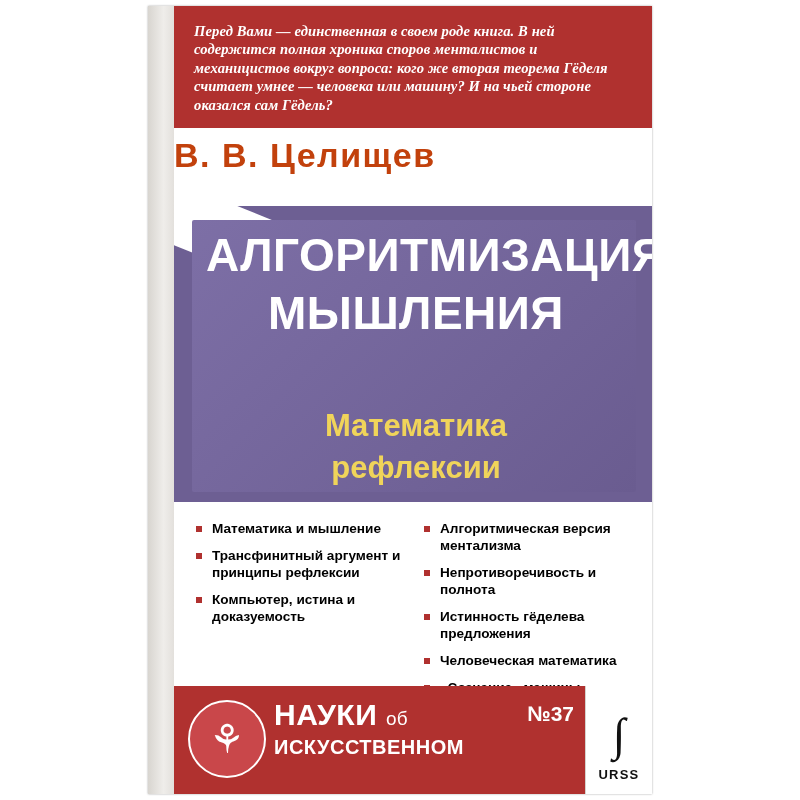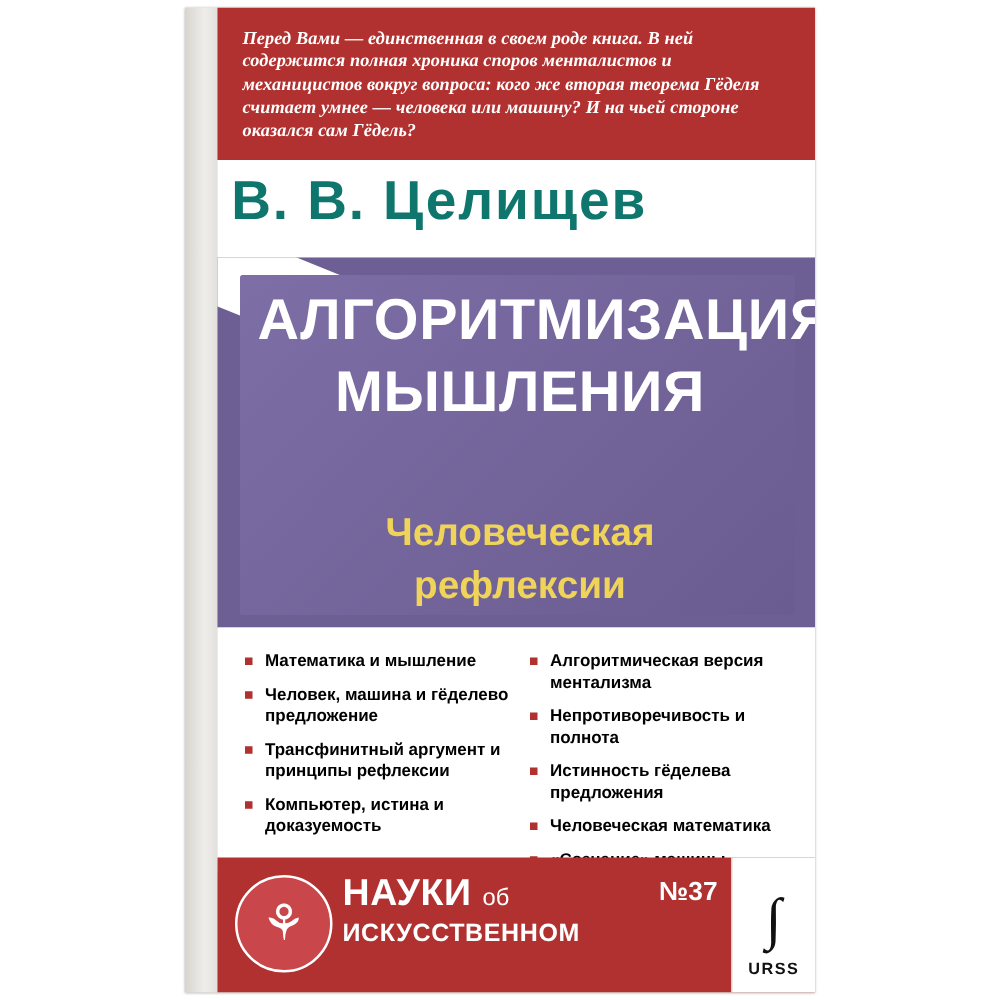--- a/index.html
+++ b/index.html
@@ -69,24 +69,23 @@
     right: 0;
     height: 78px;
     background: #ffffff;
   }
   .author {
     position: absolute;
     left: 26px;
     top: 130px;
     font-family: "Liberation Sans", sans-serif;
     font-weight: bold;
-    font-size: 44px;
-    color: #0f766e;
+    font-size: 34px;
+    color: #c2410c;
     letter-spacing: 1.5px;
-    margin-left: 11px;
   }
   
   .title-block {
     position: absolute;
     left: 26px;
     top: 200px;
     right: 0;
     height: 296px;
     background: #6d5f93;
     overflow: hidden;
@@ -282,30 +281,29 @@
     <div class="author">В. В. Целищев</div>
 
     <div class="title-block">
       <div class="angle"></div>
       <div class="title-inner">
         <div class="main-title">
           <div>АЛГОРИТМИЗАЦИЯ</div>
           <div>МЫШЛЕНИЯ</div>
         </div>
         <div class="subtitle">
-          <div>Человеческая</div>
+          <div>Математика</div>
           <div>рефлексии</div>
         </div>
       </div>
     </div>
 
     <div class="contents">
       <div class="col">
         <div class="bullet-item">Математика и мышление</div>
-        <div class="bullet-item">Человек, машина и гёделево предложение</div>
         <div class="bullet-item">Трансфинитный аргумент и принципы рефлексии</div>
         <div class="bullet-item">Компьютер, истина и доказуемость</div>
       </div>
       <div class="col">
         <div class="bullet-item">Алгоритмическая версия ментализма</div>
         <div class="bullet-item">Непротиворечивость и полнота</div>
         <div class="bullet-item">Истинность гёделева предложения</div>
         <div class="bullet-item">Человеческая математика</div>
         <div class="bullet-item">«Сознание» машины</div>
       </div>

